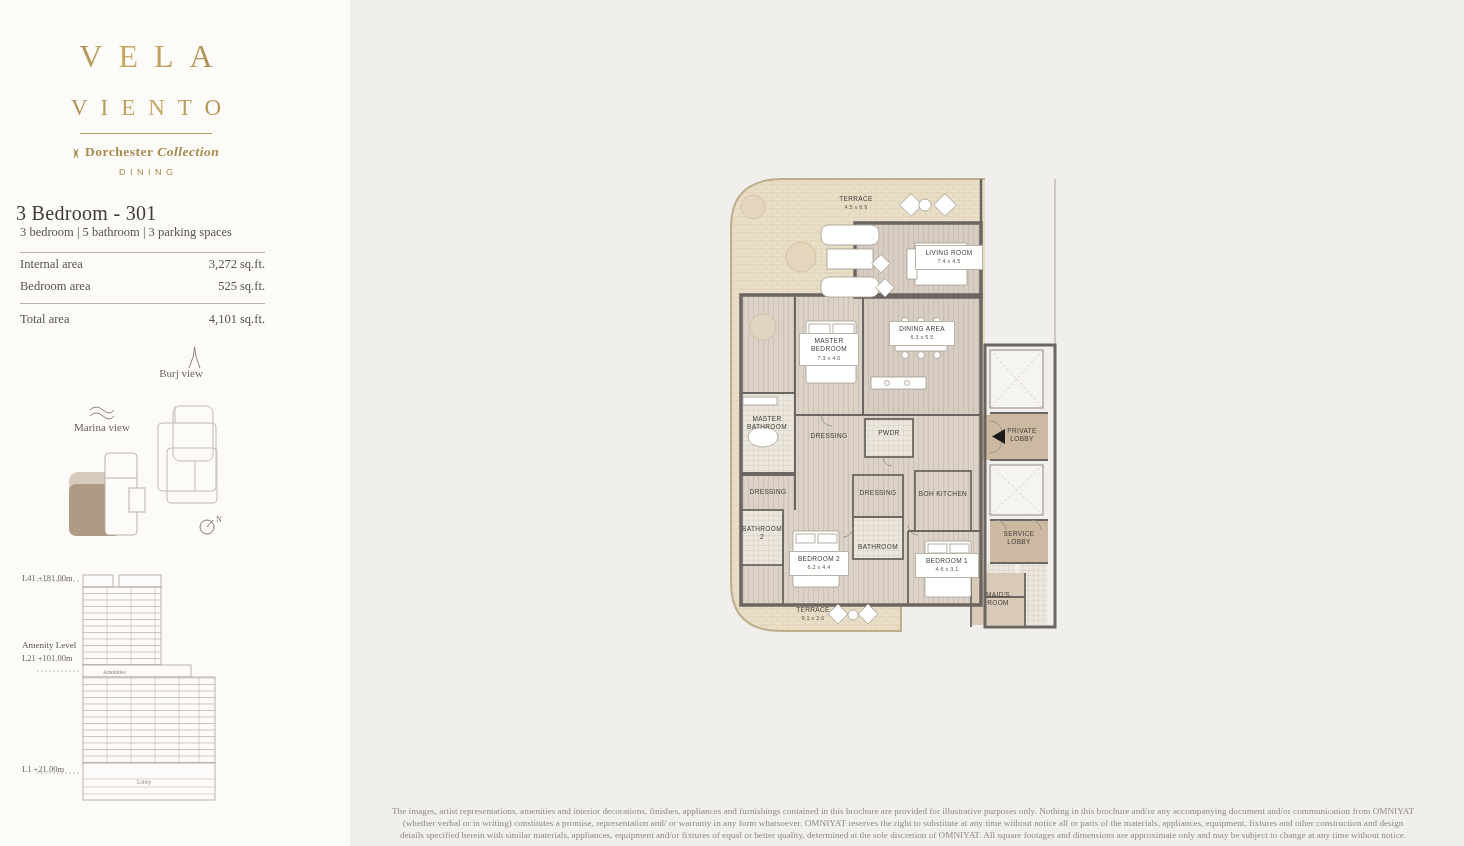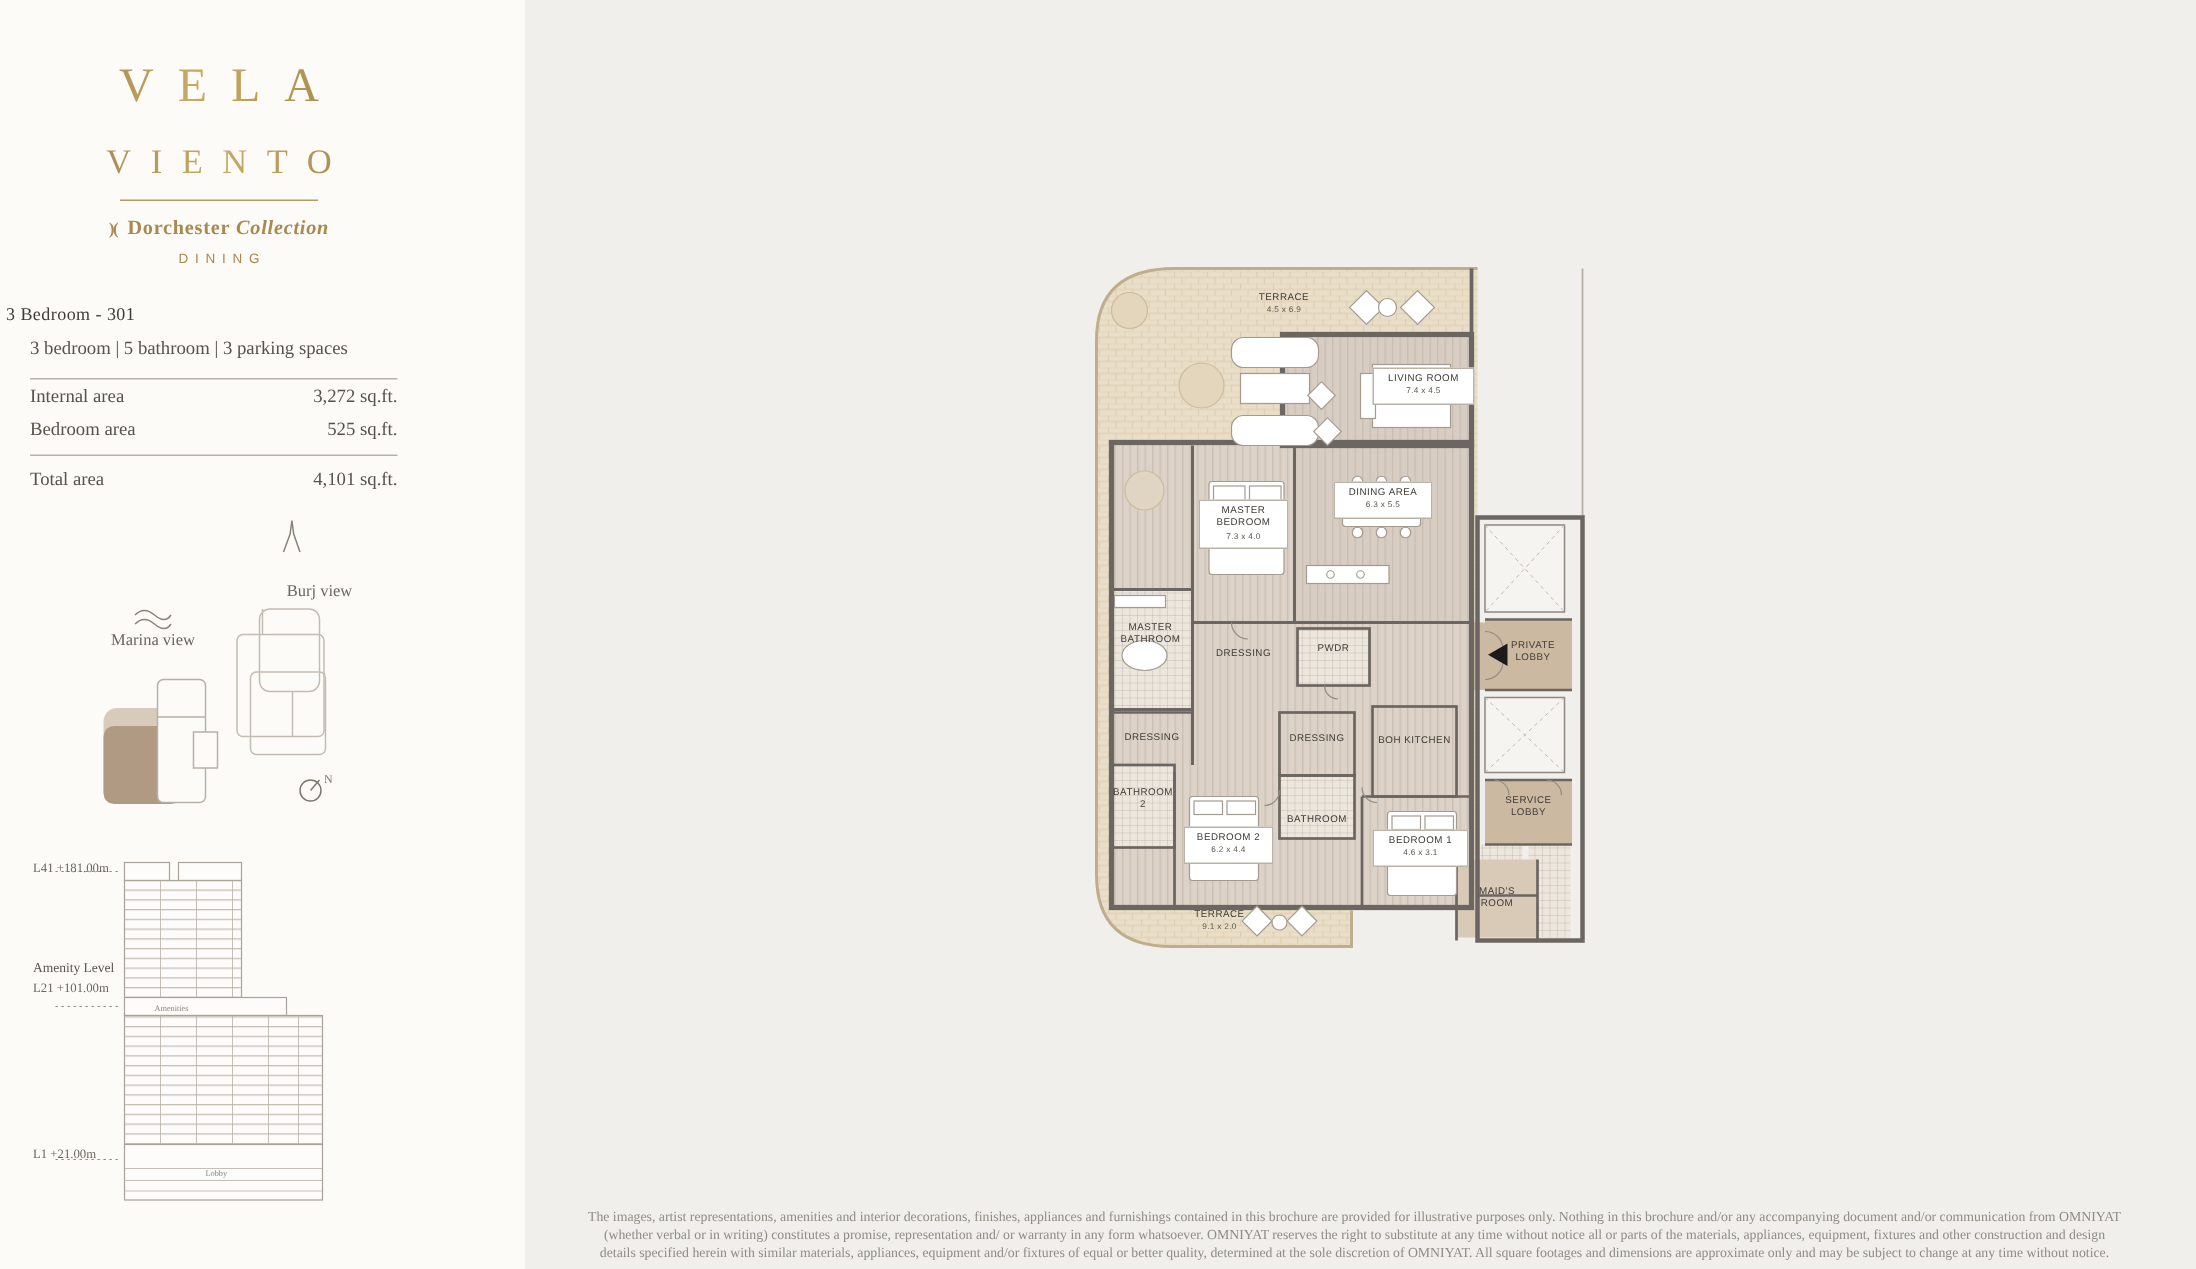--- a/index.html
+++ b/index.html
@@ -15,21 +15,21 @@
   .logo-viento{font-size:23px;letter-spacing:13px;text-indent:13px;margin-top:20px;
      background:linear-gradient(105deg,#8d7340,#c9aa66,#93783f);
      -webkit-background-clip:text;background-clip:text;color:#a8894f;-webkit-text-fill-color:transparent;}
   .logo-rule{width:132px;height:1px;background:#b59a62;margin:12px auto 10px auto;}
   .logo-collection{font-size:13.5px;color:#a8894f;letter-spacing:.5px;font-weight:bold;}
   .logo-collection .mark{font-size:11px;letter-spacing:-1px;margin-right:7px;}
   .logo-collection .it{font-style:italic;}
   .logo-dubai{font-size:9px;letter-spacing:4.5px;text-indent:4.5px;color:#a8894f;margin-top:7px;font-family:"Liberation Sans",sans-serif;}
 
   
-  .unit-title{position:absolute;left:4px;top:202px;font-size:12px;color:#3f3c37;letter-spacing:.3px;}
+  .unit-title{position:absolute;left:16px;top:202px;font-size:20px;color:#3f3c37;letter-spacing:.3px;}
   .unit-sub{position:absolute;left:20px;top:225px;font-size:12.5px;color:#57534c;}
   .area-table{position:absolute;left:20px;top:252px;width:245px;font-size:12.5px;color:#57534c;}
   .area-row{display:flex;justify-content:space-between;padding:3.5px 0;}
   .tline{border:none;border-top:1px solid #b7b1a7;margin:0;}
   .tline.total{margin-top:6px;}
   .total-row{padding-top:8px;}
 
   
   .viewlabel{position:absolute;font-size:11px;color:#6b675f;text-align:center;}
   .icon-abs{position:absolute;}
@@ -80,21 +80,21 @@
     <hr class="tline total">
     <div class="area-row total-row">
       <span>Total area</span>
       <span>4,101 sq.ft.</span>
     </div>
   </div>
 
   <svg class="icon-abs" style="left:185px;top:345px;" width="20" height="24">
     <path d="M4,23 L8.4,11 L9.6,2 L10.8,11 L15,23" fill="none" stroke="#8a8378" stroke-width="1"></path>
   </svg>
-  <div class="viewlabel" style="left:176px;top:367px;width:74px;margin-top:21px;">Burj view</div>
+  <div class="viewlabel" style="left:144px;top:367px;width:74px;">Burj view</div>
 
   <svg class="icon-abs" style="left:88px;top:405px;" width="28" height="16">
     <path d="M2,5 q6,-6 13,0 t11,0" fill="none" stroke="#8a8378" stroke-width="1"></path>
     <path d="M2,11 q6,-6 13,0 t11,0" fill="none" stroke="#8a8378" stroke-width="1"></path>
   </svg>
   <div class="viewlabel" style="left:57px;top:421px;width:90px;">Marina view</div>
 
   <svg class="icon-abs" style="left:55px;top:398px;" width="190" height="150" viewBox="0 0 190 150">
     <g fill="none" stroke="#c3bcb2" stroke-width="1">
       <rect x="118" y="8" width="40" height="55" rx="7"></rect>

